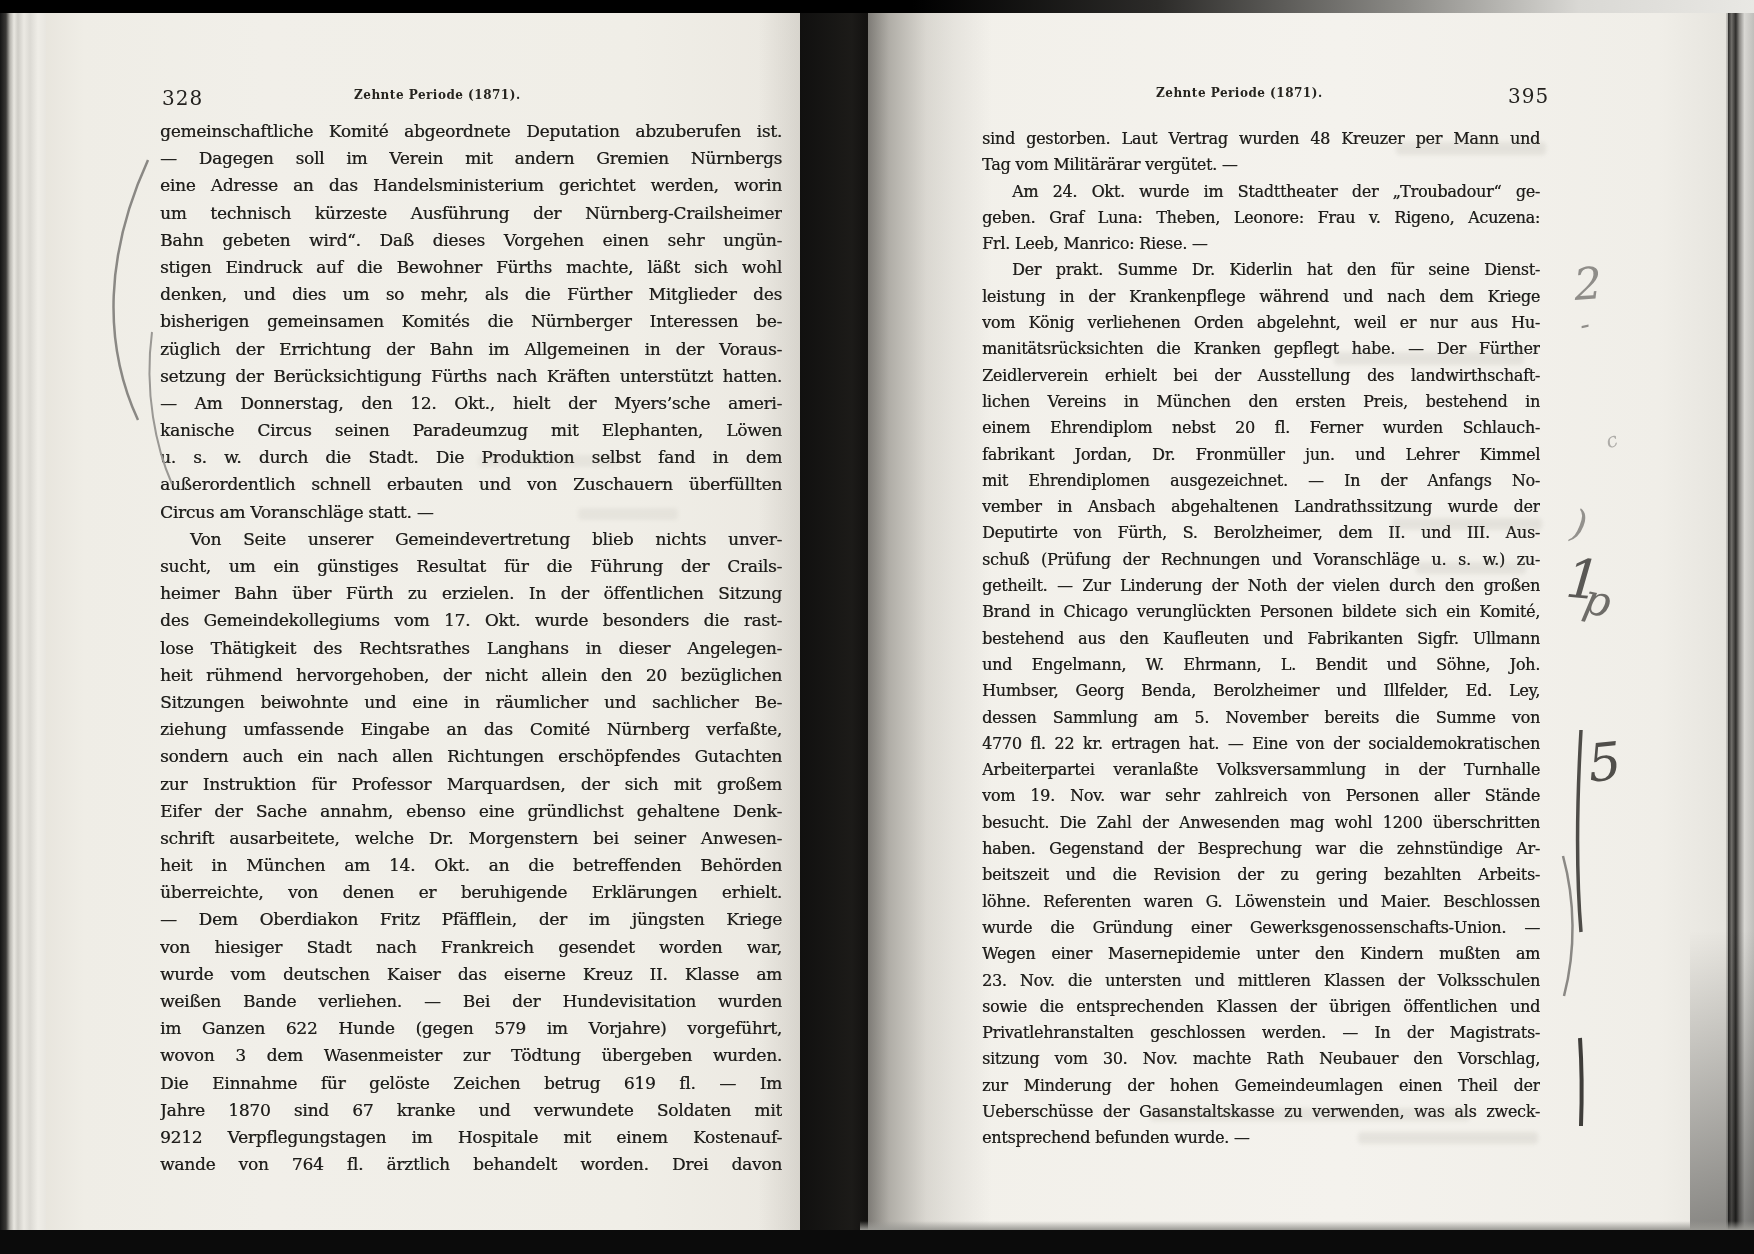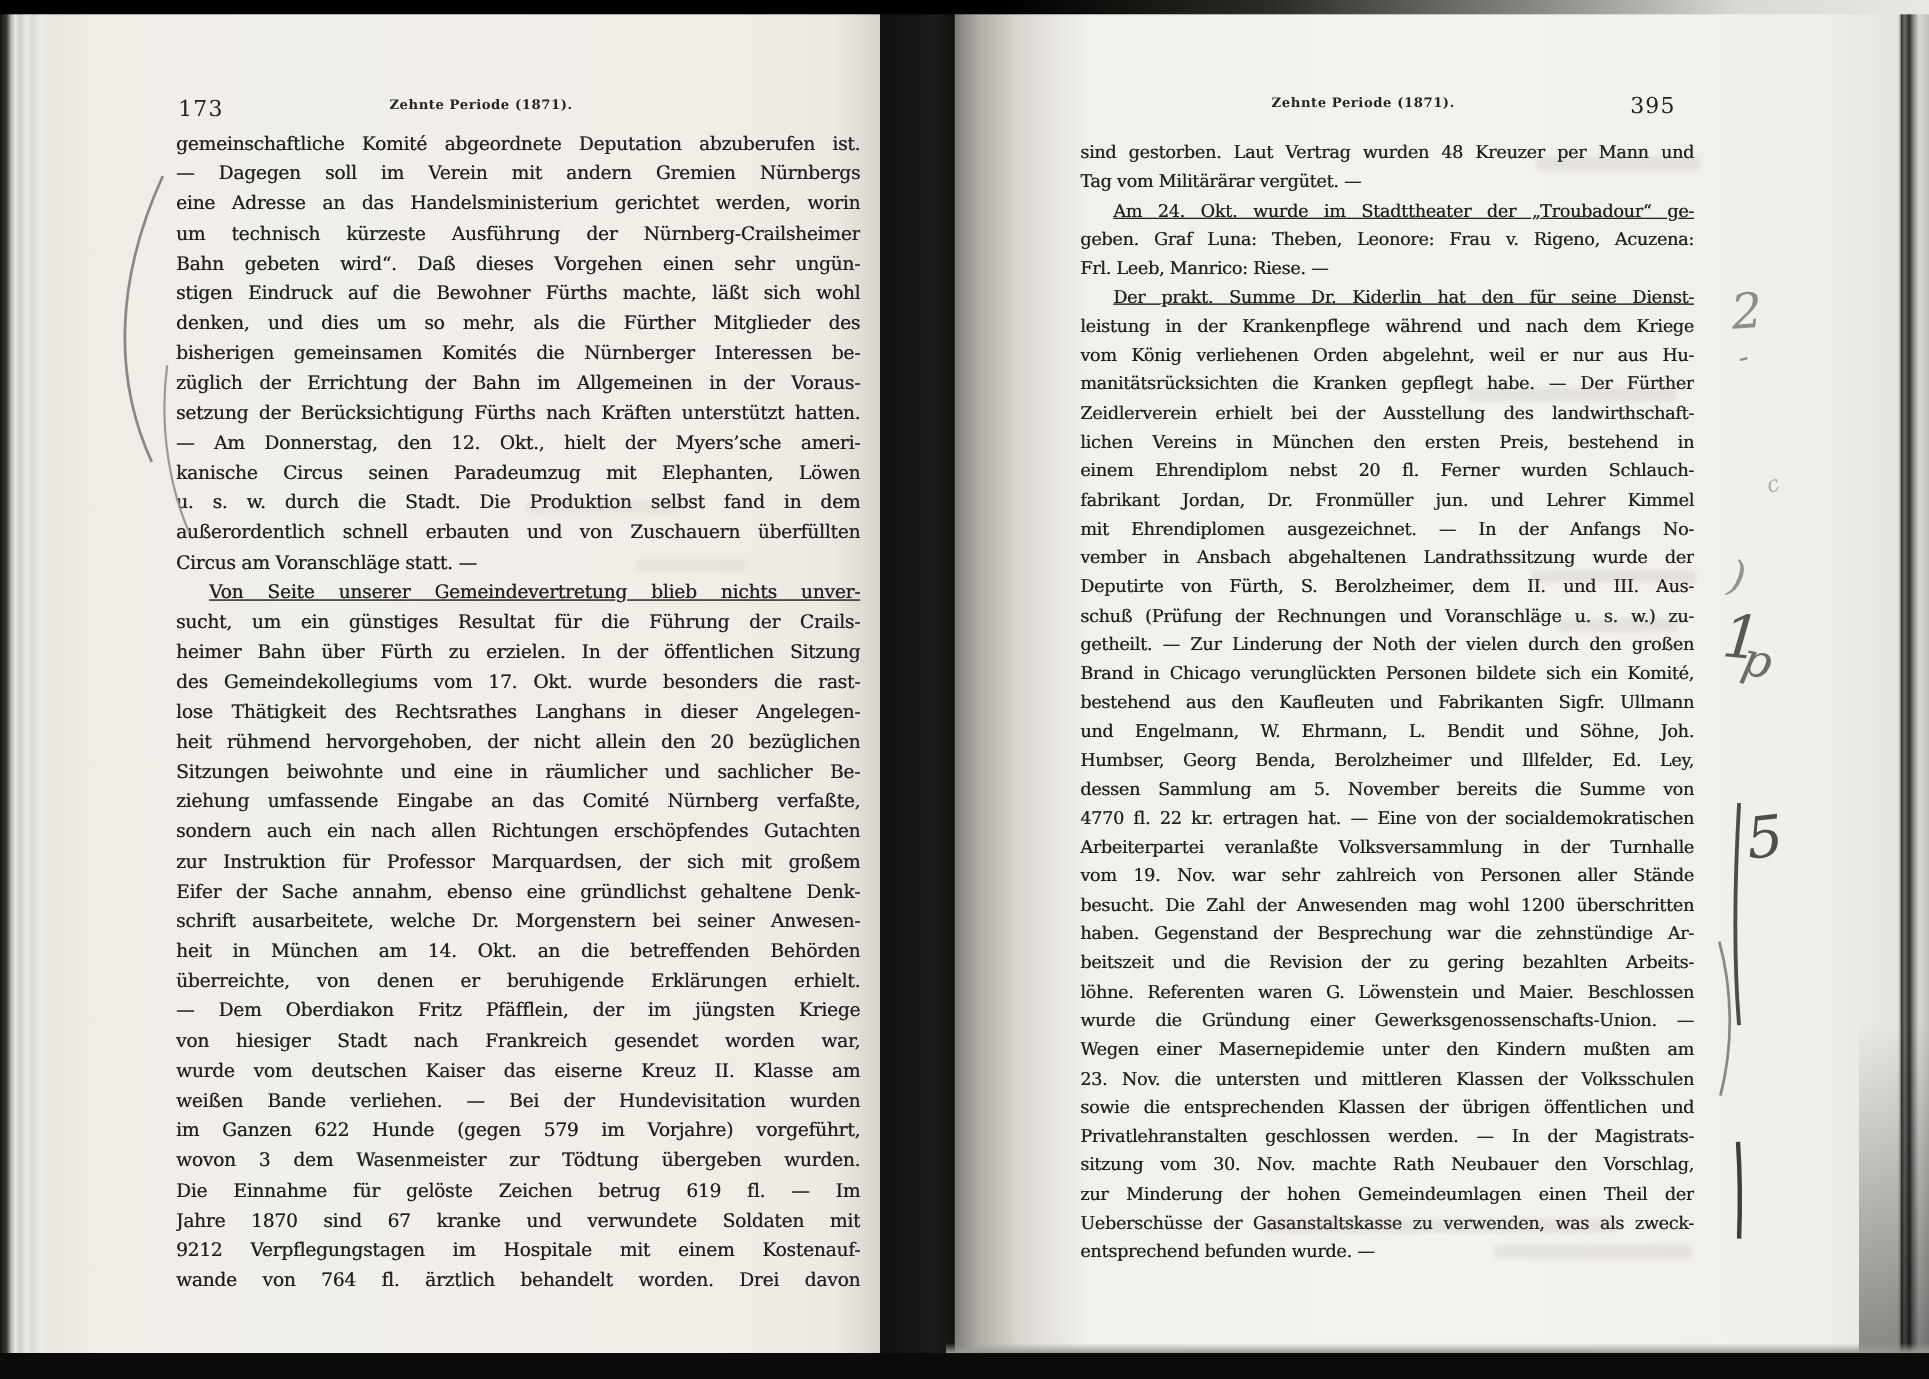--- a/index.html
+++ b/index.html
@@ -18,21 +18,21 @@
   .pagenum{position:absolute;font-size:20px;color:#24221f;letter-spacing:1px;}
   .runhead{position:absolute;font-size:12px;font-weight:bold;color:#26241f;letter-spacing:.5px;}
 
   
   .textblock{position:absolute;color:#1e1d1a;text-shadow:.4px 0 0 rgba(30,29,26,.65);}
   .tb-left{left:122px;top:106px;width:622px;font-size:17px;--lh:27.2px;}
   .tb-right{left:114px;top:116px;width:558px;font-size:16px;--lh:26.3px;}
   .line{height:var(--lh);line-height:var(--lh);text-align:justify;text-align-last:justify;
         overflow:hidden;white-space:normal;letter-spacing:-.25px;}
   .line.end{text-align-last:left;}
-  .line.indent{text-indent:30px;text-decoration:underline;}
+  .line.indent{text-indent:30px;}
 
   
   .top-bar{position:absolute;left:0;top:0;width:1754px;height:13px;z-index:7;
     background:linear-gradient(90deg,#000 0%,#000 52%,#2c2b29 66%,#8b8a86 80%,#d9d8d4 90%,#e9e8e4 100%);}
   .bottom-bar{position:absolute;left:0;top:1230px;width:1754px;height:24px;background:#0b0b0b;z-index:7;}
   .bottom-sliver{position:absolute;left:860px;top:1221px;width:894px;height:9px;z-index:6;
     background:linear-gradient(180deg,rgba(120,117,110,0),#9b9a95);}
   .left-stack{position:absolute;left:0;top:0;width:46px;height:1254px;z-index:2;
     background:linear-gradient(90deg,#141414 0px,#3a3937 6px,#b6b4ae 10px,#e9e7e1 14px,#cfcdc7 18px,#ebe9e3 24px,#dcdad4 30px,#efede7 38px,#e8e6e0 46px);}
   .gutter{position:absolute;left:758px;top:0;width:234px;height:1254px;z-index:5;pointer-events:none;
@@ -48,21 +48,21 @@
 
   
   .smudge{position:absolute;background:#6b685c;opacity:.1;filter:blur(2px);border-radius:4px;z-index:1;}
 </style>
 </head>
 <body>
 
 <div class="scene">
 
   <div class="page page-left">
-    <div class="pagenum" style="left:124px;top:74px;">173</div>
+    <div class="pagenum" style="left:124px;top:74px;">328</div>
     <div class="runhead" style="left:316px;top:76px;">Zehnte Periode (1871).</div>
     <div class="textblock tb-left" id="left-lines">
         <div class="line">gemeinschaftliche Komité abgeordnete Deputation abzuberufen ist.</div>
         <div class="line">— Dagegen soll im Verein mit andern Gremien Nürnbergs</div>
         <div class="line">eine Adresse an das Handelsministerium gerichtet werden, worin</div>
         <div class="line">um technisch kürzeste Ausführung der Nürnberg-Crailsheimer</div>
         <div class="line">Bahn gebeten wird“. Daß dieses Vorgehen einen sehr ungün-</div>
         <div class="line">stigen Eindruck auf die Bewohner Fürths machte, läßt sich wohl</div>
         <div class="line">denken, und dies um so mehr, als die Fürther Mitglieder des</div>
         <div class="line">bisherigen gemeinsamen Komités die Nürnberger Interessen be-</div>
@@ -97,21 +97,21 @@
         <div class="line">Jahre 1870 sind 67 kranke und verwundete Soldaten mit</div>
         <div class="line">9212 Verpflegungstagen im Hospitale mit einem Kostenauf-</div>
         <div class="line">wande von 764 fl. ärztlich behandelt worden. Drei davon</div>
       </div>
     <div class="smudge" style="left:440px;top:443px;width:140px;height:12px;opacity:.07;"></div>
     <div class="smudge" style="left:540px;top:496px;width:100px;height:12px;opacity:.07;"></div>
   </div>
 
   <div class="page page-right">
     <div class="runhead" style="left:288px;top:76px;">Zehnte Periode (1871).</div>
-    <div class="pagenum" style="left:614px;top:74px;">395</div>
+    <div class="pagenum" style="left:640px;top:74px;">395</div>
     <div class="textblock tb-right" id="right-lines">
         <div class="line">sind gestorben. Laut Vertrag wurden 48 Kreuzer per Mann und</div>
         <div class="line end">Tag vom Militärärar vergütet. —</div>
         <div class="line indent">Am 24. Okt. wurde im Stadttheater der „Troubadour“ ge-</div>
         <div class="line">geben. Graf Luna: Theben, Leonore: Frau v. Rigeno, Acuzena:</div>
         <div class="line end">Frl. Leeb, Manrico: Riese. —</div>
         <div class="line indent">Der prakt. Summe Dr. Kiderlin hat den für seine Dienst-</div>
         <div class="line">leistung in der Krankenpflege während und nach dem Kriege</div>
         <div class="line">vom König verliehenen Orden abgelehnt, weil er nur aus Hu-</div>
         <div class="line">manitätsrücksichten die Kranken gepflegt habe. — Der Fürther</div>

